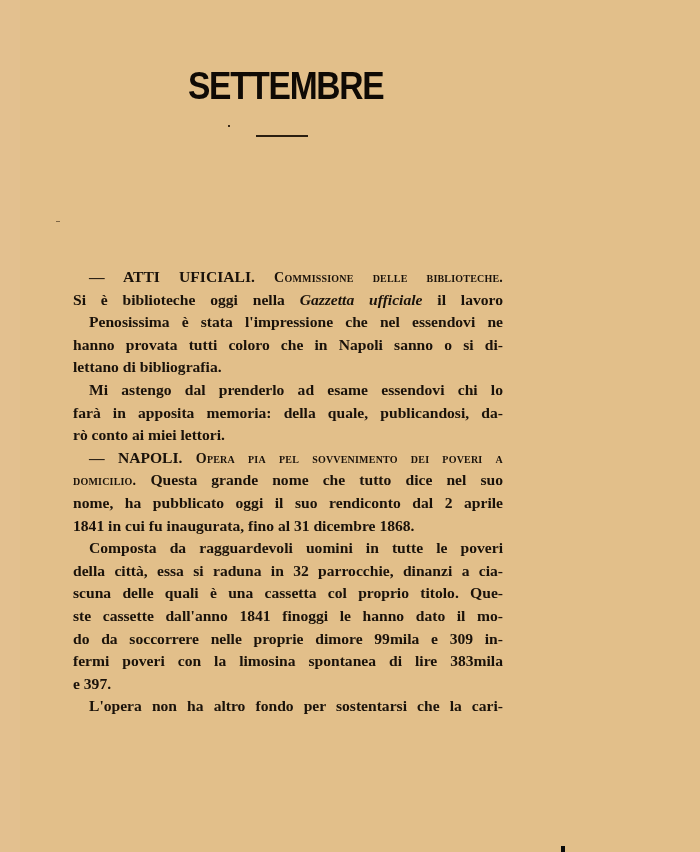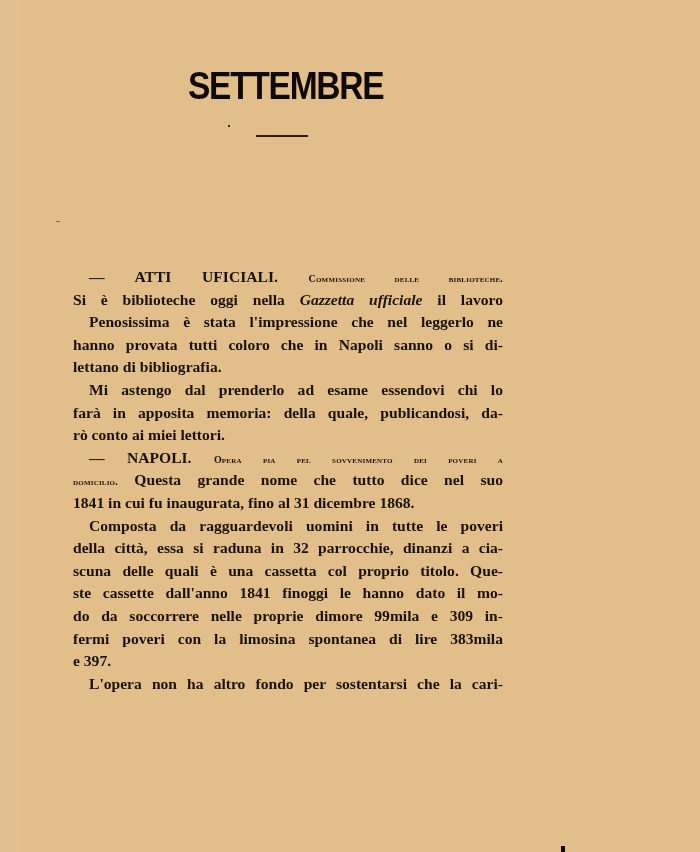--- a/index.html
+++ b/index.html
@@ -67,21 +67,21 @@
       height: 22.6px;
     }
     .line.last {
       text-align-last: left;
     }
     .indent {
       padding-left: 16px;
     }
     .sc {
       font-variant: small-caps;
-      font-size: 10px;
+      font-size: 14px;
       letter-spacing: 0.2px;
     }
     .it {
       font-style: italic;
     }
     .page-mark {
       position: absolute;
       left: 561px;
       top: 846px;
       width: 4px;
@@ -97,28 +97,29 @@
 <h1 class="page-title" style="margin:0;">SETTEMBRE</h1>
 
 <div class="speck" style="left:228px;top:125px;width:2px;height:2px;"></div>
 <div class="speck" style="left:56px;top:221px;width:4px;height:1px;opacity:0.6;"></div>
 
 <div class="title-rule"></div>
 
 <div class="body-text" id="article-body">
     <span class="line indent"><span>— ATTI UFICIALI. </span><span class="sc">Commissione delle biblioteche.</span></span>
     <span class="line"><span>Si è biblioteche oggi nella </span><span class="it">Gazzetta ufficiale</span><span> il lavoro</span></span>
-    <span class="line indent"><span>Penosissima è stata l'impressione che nel leggerlo ne</span></span>
+    <span class="line indent"><span>Penosissima è stata l'impressione che nel essendovi ne</span></span>
     <span class="line"><span>hanno provata tutti coloro che in Napoli sanno o si di-</span></span>
     <span class="line last"><span>lettano di bibliografia.</span></span>
     <span class="line indent"><span>Mi astengo dal prenderlo ad esame essendovi chi lo</span></span>
     <span class="line"><span>farà in apposita memoria: della quale, publicandosi, da-</span></span>
     <span class="line last"><span>rò conto ai miei lettori.</span></span>
     <span class="line indent"><span>— NAPOLI. </span><span class="sc">Opera pia pel sovvenimento dei poveri a</span></span>
     <span class="line"><span class="sc">domicilio.</span><span> Questa grande nome che tutto dice nel suo</span></span>
+    <span class="line"><span>nome, ha pubblicato oggi il suo rendiconto dal 2 aprile</span></span>
     <span class="line last"><span>1841 in cui fu inaugurata, fino al 31 dicembre 1868.</span></span>
     <span class="line indent"><span>Composta da ragguardevoli uomini in tutte le poveri</span></span>
     <span class="line"><span>della città, essa si raduna in 32 parrocchie, dinanzi a cia-</span></span>
     <span class="line"><span>scuna delle quali è una cassetta col proprio titolo. Que-</span></span>
     <span class="line"><span>ste cassette dall'anno 1841 finoggi le hanno dato il mo-</span></span>
     <span class="line"><span>do da soccorrere nelle proprie dimore 99mila e 309 in-</span></span>
     <span class="line"><span>fermi poveri con la limosina spontanea di lire 383mila</span></span>
     <span class="line last"><span>e 397.</span></span>
     <span class="line indent"><span>L'opera non ha altro fondo per sostentarsi che la cari-</span></span>
   </div>

